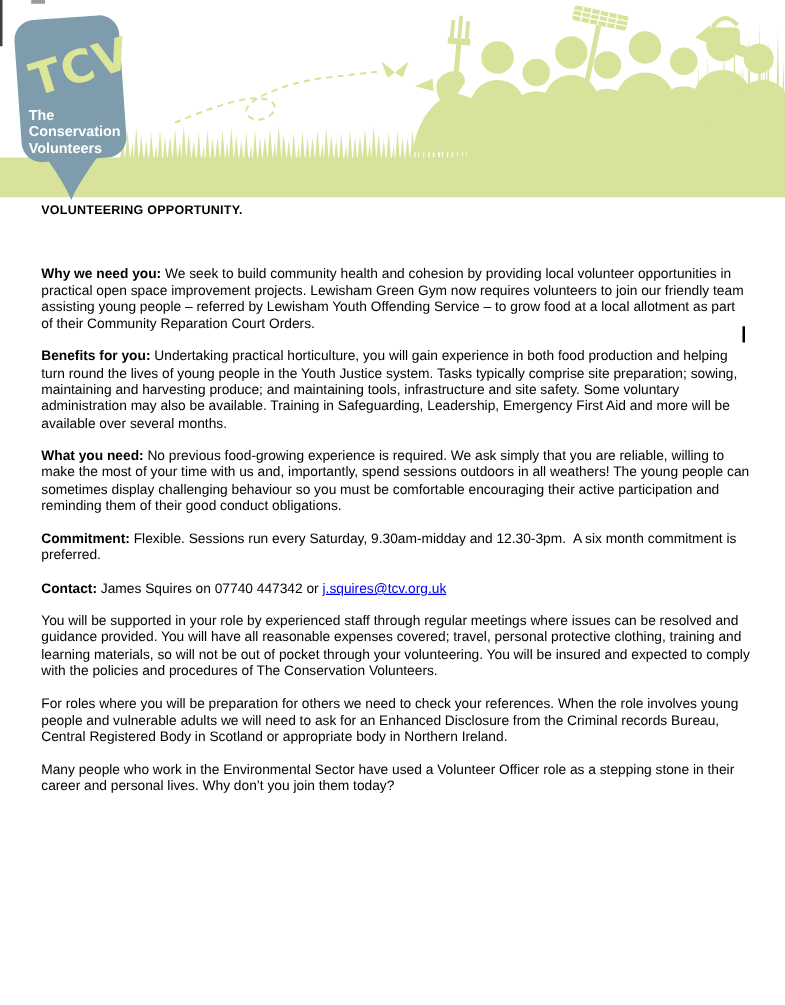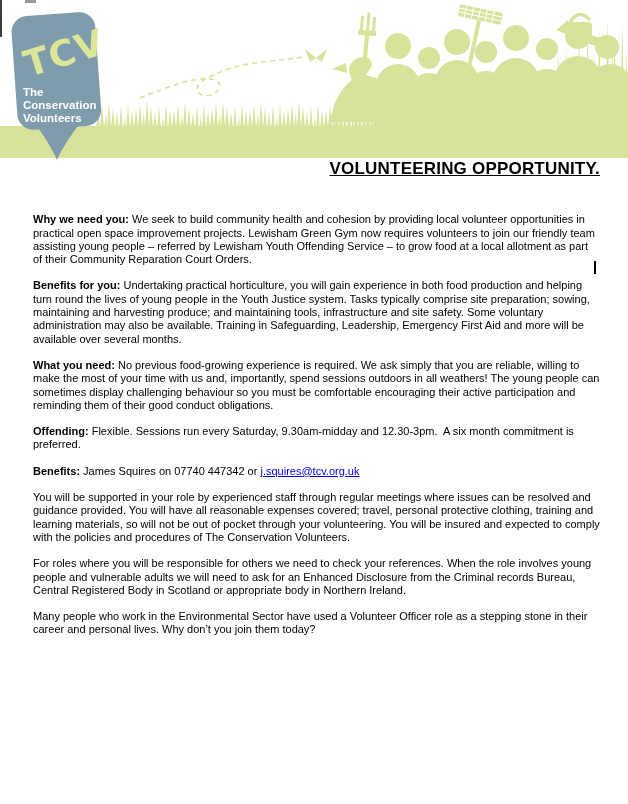--- a/index.html
+++ b/index.html
@@ -7,21 +7,21 @@
     width:628px;height:804px;background:#ffffff;position:relative;
     font-family:"Liberation Sans", sans-serif;color:#000;overflow:hidden;
   }
   .header{position:relative;width:628px;height:158px;}
   .scene{position:absolute;left:0;top:0;}
   .logo-wrap{position:absolute;left:4px;top:6px;width:110px;height:160px;}
   .edge-line{position:absolute;left:0;top:0;width:2px;height:37px;background:#3f3f3f;}
   .top-tab{position:absolute;left:25px;top:0;width:11px;height:3px;background:#9b9b9b;}
   main{padding:0 30px 0 33px;width:567px;font-size:11px;line-height:13.3px;}
   .title{
-    font-size:17px;font-weight:bold;text-align:right;text-decoration:underline;
+    font-size:10px;font-weight:bold;text-align:left;
     margin:4px 0 38px 0;letter-spacing:.2px;
   }
   p.field, p.plain{margin:0 0 13px 0;}
   p.field b{font-weight:bold;}
   p.field span{white-space:pre-wrap;}
   .contact-block{margin-bottom:33px;}
   a.email{color:#0000ee;text-decoration:underline;cursor:pointer;}
   .closing{margin-top:27px;}
   .text-cursor{position:absolute;left:594px;top:261px;width:1.5px;height:13px;background:#000;}
   svg text.tcv{font-family:"DejaVu Sans", sans-serif;font-weight:bold;}
@@ -163,26 +163,26 @@
 
   <p class="field">
     <b>Benefits for you:</b><span> Undertaking practical horticulture, you will gain experience in both food production and helping turn round the lives of young people in the Youth Justice system. Tasks typically comprise site preparation; sowing, maintaining and harvesting produce; and maintaining tools, infrastructure and site safety. Some voluntary administration may also be available. Training in Safeguarding, Leadership, Emergency First Aid and more will be available over several months.</span>
   </p>
 
   <p class="field">
     <b>What you need:</b><span> No previous food-growing experience is required. We ask simply that you are reliable, willing to make the most of your time with us and, importantly, spend sessions outdoors in all weathers! The young people can sometimes display challenging behaviour so you must be comfortable encouraging their active participation and reminding them of their good conduct obligations.</span>
   </p>
 
   <p class="field">
-    <b>Offending:</b><span> Flexible. Sessions run every Saturday, 9.30am-midday and 12.30-3pm.  A six month commitment is preferred.</span>
+    <b>Commitment:</b><span> Flexible. Sessions run every Saturday, 9.30am-midday and 12.30-3pm.  A six month commitment is preferred.</span>
   </p>
 
   <p class="field contact-block">
-    <b>Benefits:</b><span> James Squires on 07740 447342 or </span><a class="email" href="#">j.squires@tcv.org.uk</a>
+    <b>Contact:</b><span> James Squires on 07740 447342 or </span><a class="email" href="#">j.squires@tcv.org.uk</a>
   </p>
 
   <p class="plain">You will be supported in your role by experienced staff through regular meetings where issues can be resolved and guidance provided. You will have all reasonable expenses covered; travel, personal protective clothing, training and learning materials, so will not be out of pocket through your volunteering. You will be insured and expected to comply with the policies and procedures of The Conservation Volunteers.</p>
-  <p class="plain">For roles where you will be responsible for others we need to check your references. When the role involves young people and vulnerable adults we will need to ask for an Enhanced Disclosure from the Criminal records Bureau, Central Registered Body in Scotland or appropriate body in Northern Ireland.</p>
+  <p class="plain">For roles where you will be preparation for others we need to check your references. When the role involves young people and vulnerable adults we will need to ask for an Enhanced Disclosure from the Criminal records Bureau, Central Registered Body in Scotland or appropriate body in Northern Ireland.</p>
   <p class="plain">Many people who work in the Environmental Sector have used a Volunteer Officer role as a stepping stone in their career and personal lives. Why don’t you join them today?</p>
 
 </main>
 
 <div class="text-cursor"></div>
 
 </body></html>

